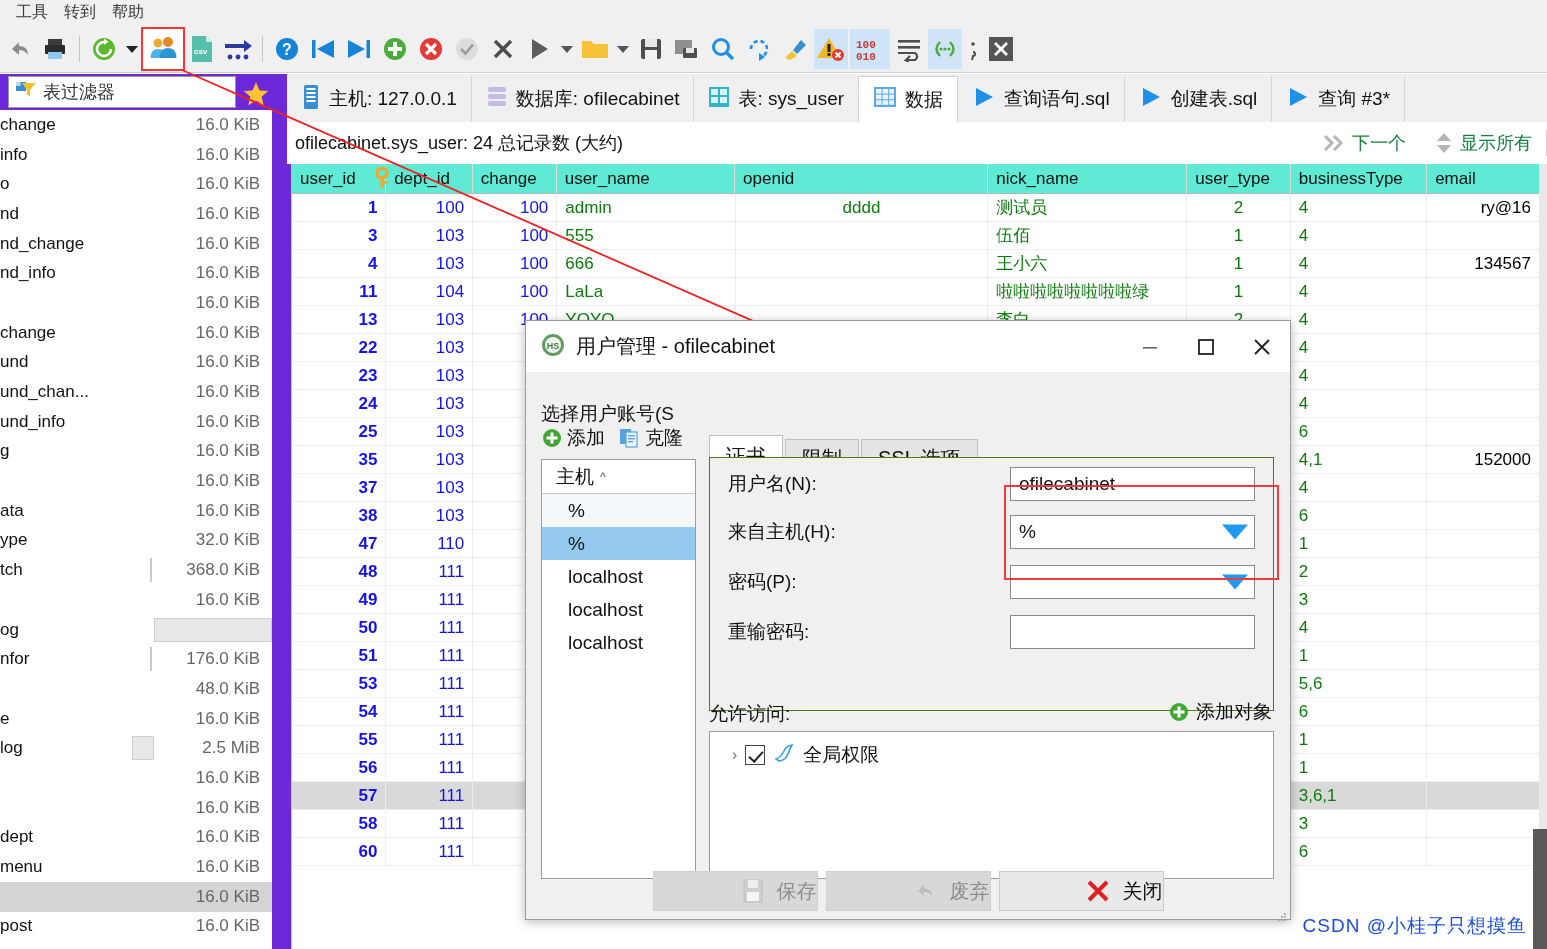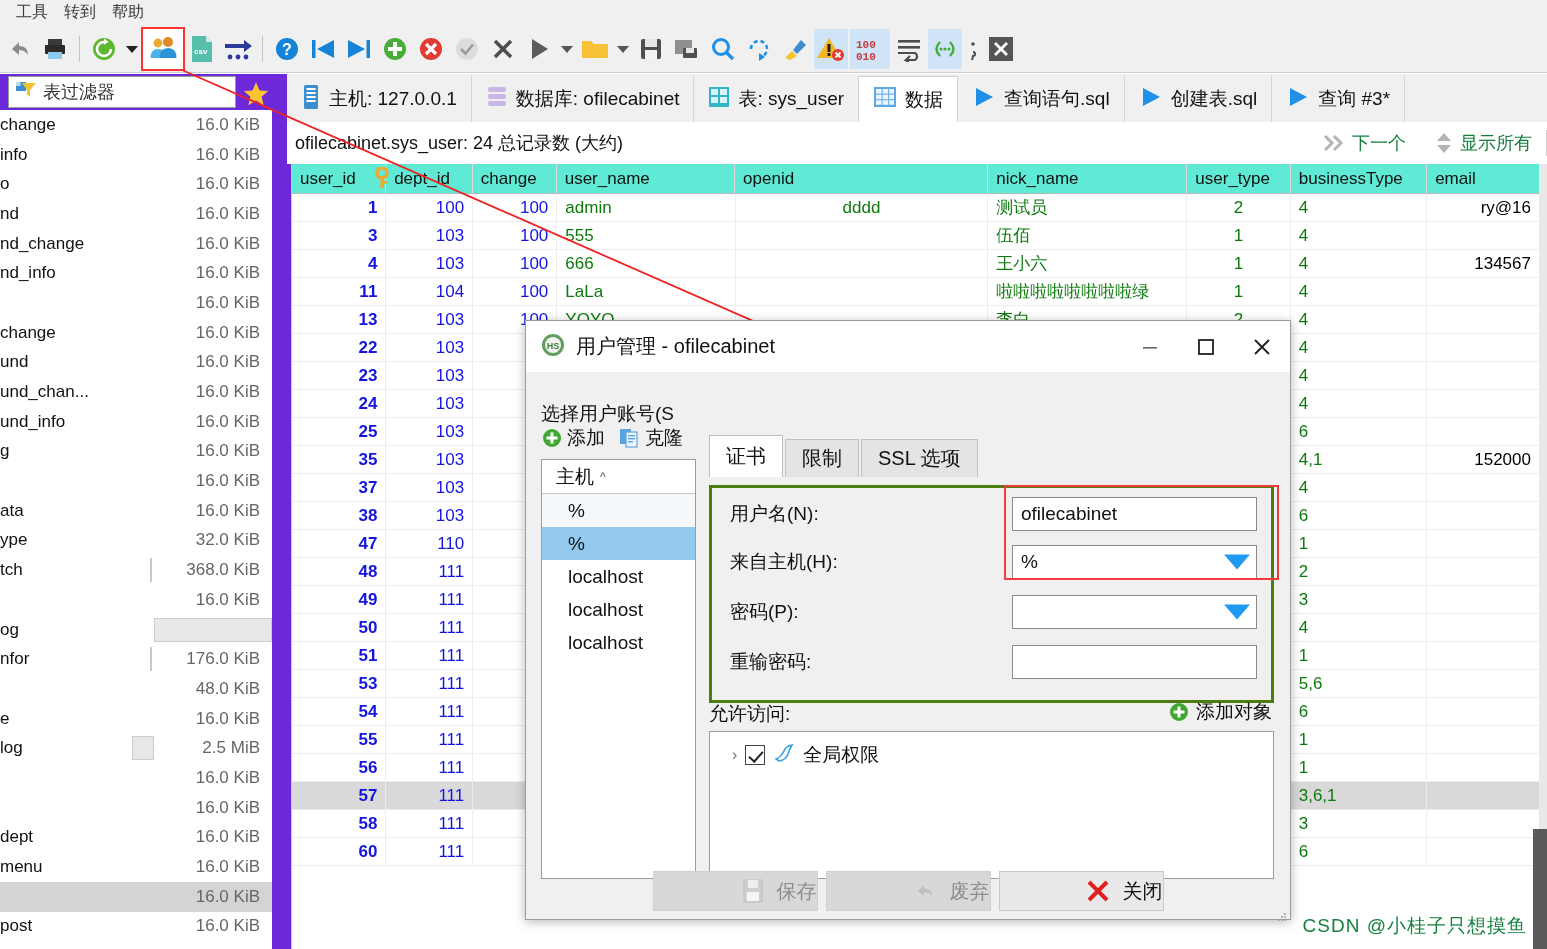--- a/index.html
+++ b/index.html
@@ -173,22 +173,22 @@
 
   .tabs-row { position: absolute; left: 183px; top: 62px; display: flex; align-items: flex-end; }
   .dtab {
     height: 38px; padding: 0 16px; display: flex; align-items: center;
     font-size: 20px; color: #111; background: #e4e4e4; border: 1px solid #c0c0c0; border-bottom: none;
     margin-right: 2px;
   }
   .dtab.active { background: #ffffff; height: 42px; }
 
   .fieldpanel {
-    position: absolute; left: 183px; top: 112px; width: 565px; height: 218px;
-    background: #f0f0f0; border: 3px solid #4d7c0f;
+    position: absolute; left: 183px; top: 84px; width: 565px; height: 254px;
+    background: #f0f0f0; border: 1px solid #4d7c0f;
   }
   .frow { position: absolute; left: 0; width: 100%; height: 48px; display: flex; align-items: center; }
   .flabel { width: 300px; padding-left: 18px; font-size: 19px; color: #111; }
   .finput {
     width: 245px; height: 34px; background: #fff; border: 1px solid #8a8a8a;
     display: flex; align-items: center; padding-left: 8px; font-size: 19px; color: #111;
   }
   .finput.combo { position: relative; padding-right: 34px; }
   .combo-arrow {
     position: absolute; right: 6px; top: 50%; transform: translateY(-50%);
@@ -214,21 +214,21 @@
   .dbtn {
     width: 165px; height: 40px; background: #d8d8d8; border: 1px solid #d0d0d0;
     display: flex; align-items: center; justify-content: flex-end; gap: 12px;
     font-size: 20px; color: #8d8d8d;
   }
   .dbtn.enabled { background: #e9e9e9; color: #111; border: 1px solid #cacaca; }
   .grip { position: absolute; right: 3px; bottom: 2px; width: 10px; height: 10px; }
 
   
   .watermark {
-    position: absolute; right: 20px; bottom: 10px; font-size: 19px; color: #15803d;
+    position: absolute; right: 20px; bottom: 10px; font-size: 19px; color: #1d4ed8;
     letter-spacing: 1px;
   }
   .botright-scroll { position: absolute; right: 0; bottom: 0; width: 14px; height: 120px; background: #5a5a5a; }
 </style>
 </head>
 <body>
 
 <div id="app">
 
   <div class="menubar">

